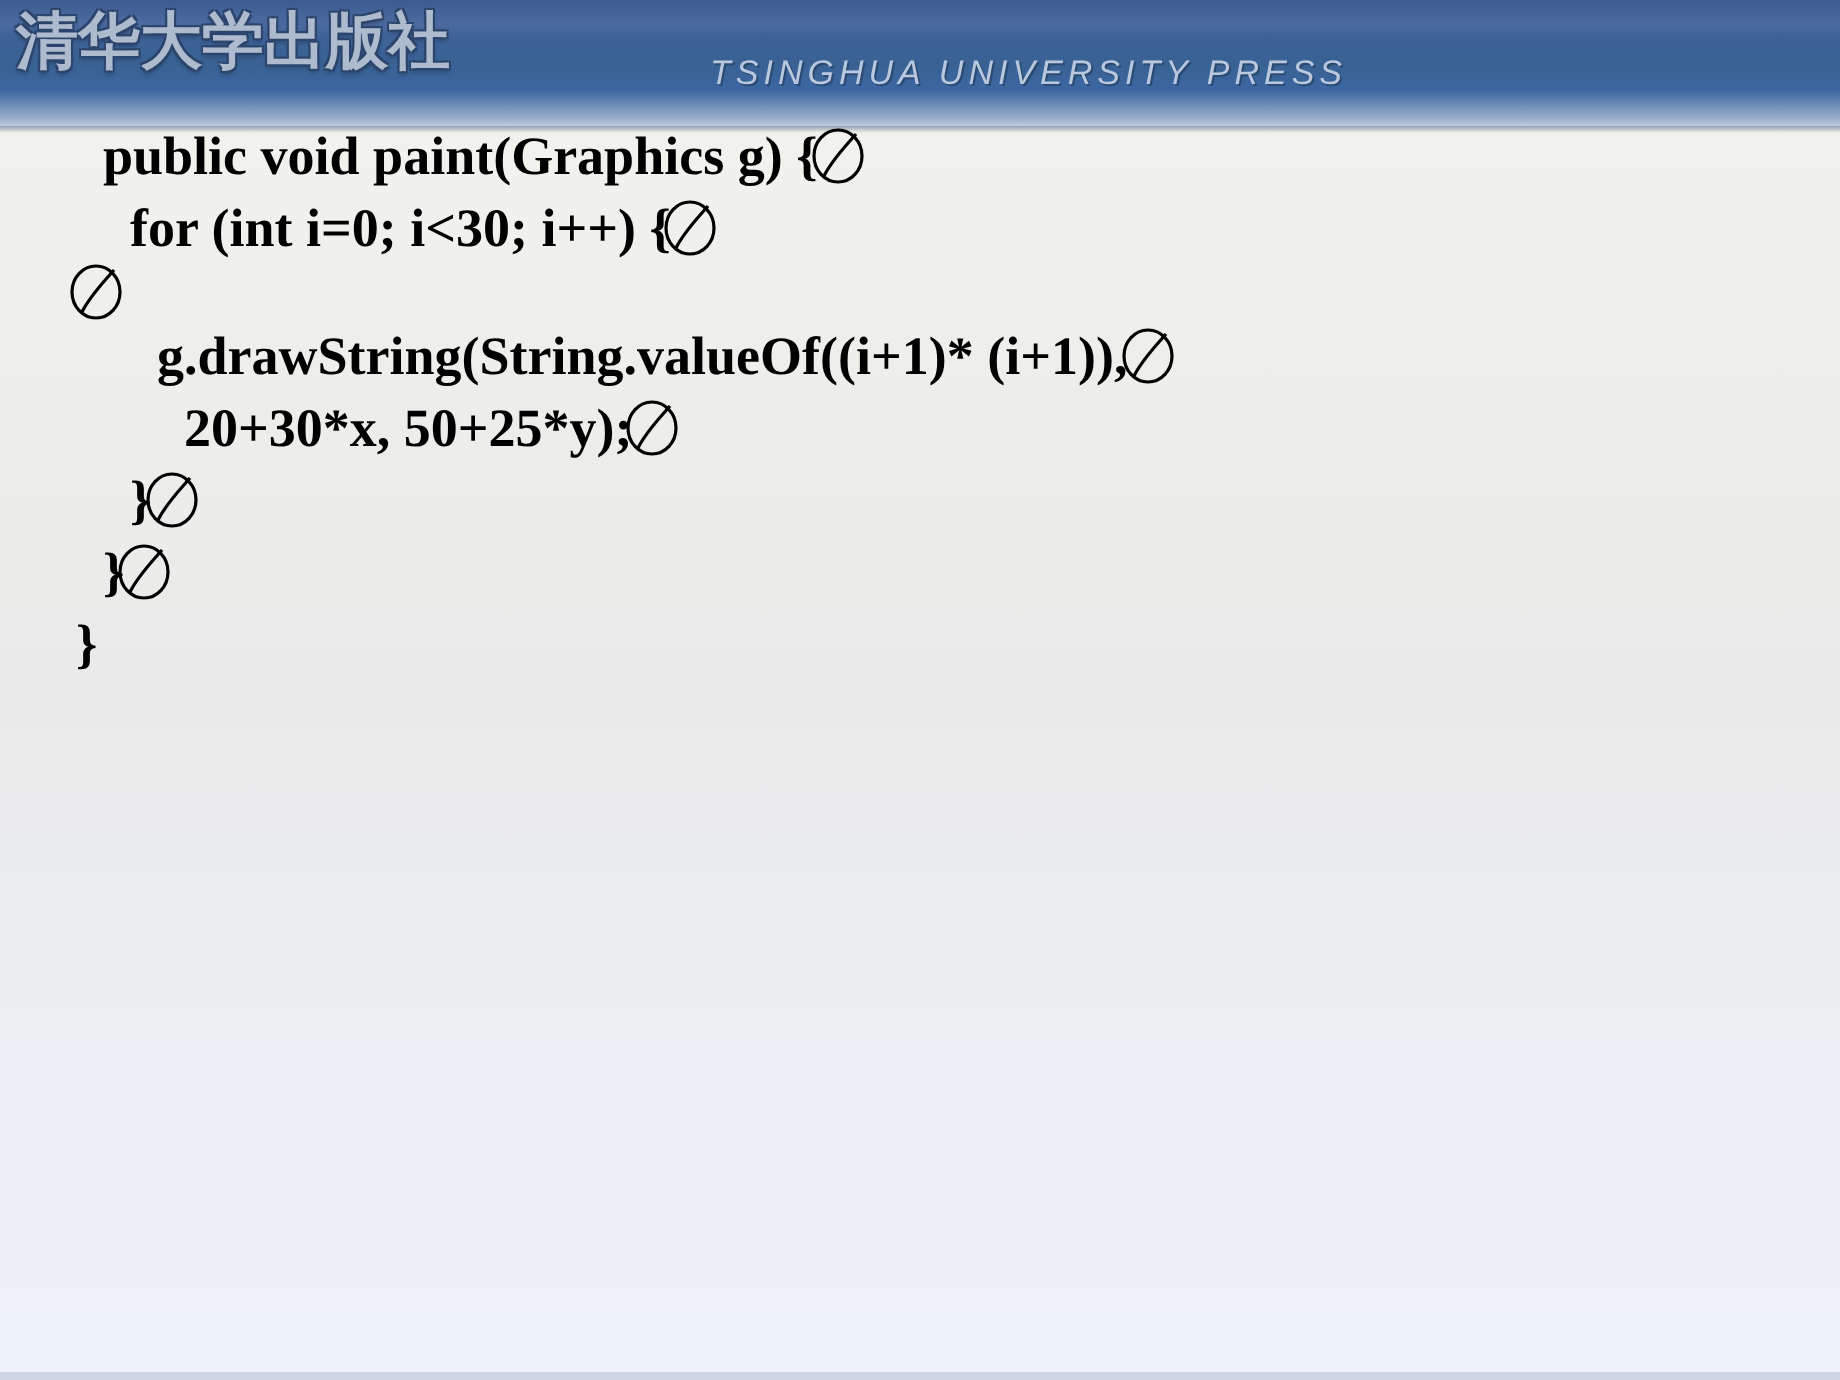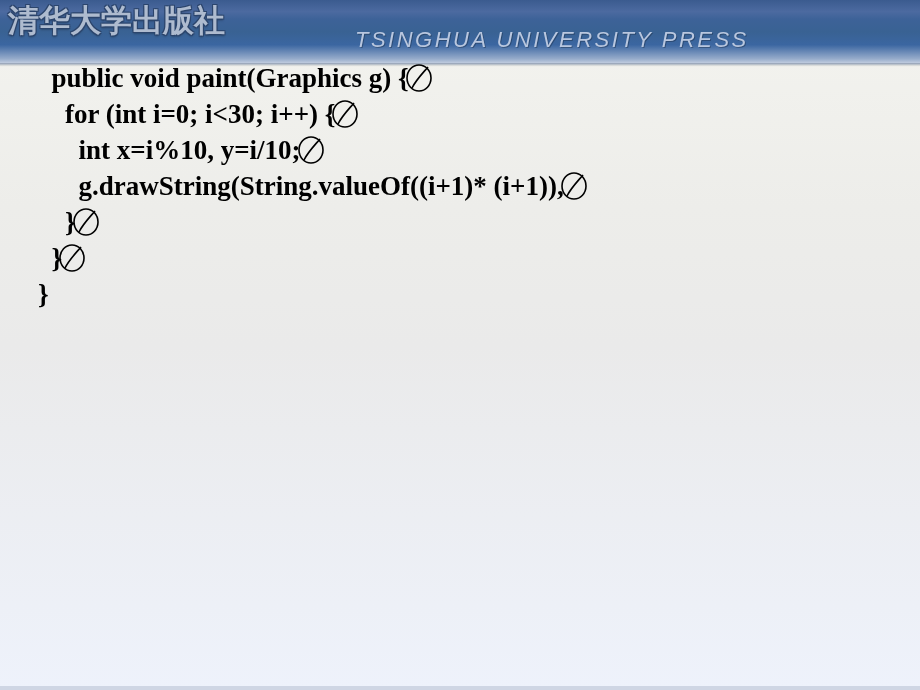--- a/index.html
+++ b/index.html
@@ -60,21 +60,21 @@
     white-space: nowrap;
   }
 
   .logo-en {
     position: absolute;
     left: 355px;
     top: 27px;
     font-family: "Arial Narrow", Arial, sans-serif;
     font-style: italic;
     letter-spacing: 2.5px;
-    font-size: 22px;
+    font-size: 17px;
     color: #b9c7df;
     text-shadow: 1px 1px 0 rgba(0,0,0,0.25);
     white-space: nowrap;
   }
 
   
   .code {
     position: absolute;
     left: 38px;
     top: 60px;
@@ -126,25 +126,29 @@
 
   <div class="code" id="code-block">
       <div class="code-line"><span>  public void paint(Graphics g) {</span><span class="annot"><svg viewBox="0 0 36 36">
             <ellipse cx="18" cy="18" rx="12" ry="13" fill="none" stroke="#000" stroke-width="1.6"></ellipse>
             <path d="M11 28 C 15 20, 21 14, 27 7" fill="none" stroke="#000" stroke-width="1.6"></path>
           </svg></span></div>
       <div class="code-line"><span>    for (int i=0; i&lt;30; i++) {</span><span class="annot"><svg viewBox="0 0 36 36">
             <ellipse cx="18" cy="18" rx="12" ry="13" fill="none" stroke="#000" stroke-width="1.6"></ellipse>
             <path d="M11 28 C 15 20, 21 14, 27 7" fill="none" stroke="#000" stroke-width="1.6"></path>
           </svg></span></div>
-      <div class="code-line"><span>      int x=i%10, y=i/10;</span><span class="annot"><svg viewBox="0 0 36 36">
+      <div class="code-line"><span class="annot"><svg viewBox="0 0 36 36">
             <ellipse cx="18" cy="18" rx="12" ry="13" fill="none" stroke="#000" stroke-width="1.6"></ellipse>
             <path d="M11 28 C 15 20, 21 14, 27 7" fill="none" stroke="#000" stroke-width="1.6"></path>
           </svg></span></div>
       <div class="code-line"><span>      g.drawString(String.valueOf((i+1)* (i+1)),</span><span class="annot"><svg viewBox="0 0 36 36">
+            <ellipse cx="18" cy="18" rx="12" ry="13" fill="none" stroke="#000" stroke-width="1.6"></ellipse>
+            <path d="M11 28 C 15 20, 21 14, 27 7" fill="none" stroke="#000" stroke-width="1.6"></path>
+          </svg></span></div>
+      <div class="code-line"><span>        20+30*x, 50+25*y);</span><span class="annot"><svg viewBox="0 0 36 36">
             <ellipse cx="18" cy="18" rx="12" ry="13" fill="none" stroke="#000" stroke-width="1.6"></ellipse>
             <path d="M11 28 C 15 20, 21 14, 27 7" fill="none" stroke="#000" stroke-width="1.6"></path>
           </svg></span></div>
       <div class="code-line"><span>    }</span><span class="annot"><svg viewBox="0 0 36 36">
             <ellipse cx="18" cy="18" rx="12" ry="13" fill="none" stroke="#000" stroke-width="1.6"></ellipse>
             <path d="M11 28 C 15 20, 21 14, 27 7" fill="none" stroke="#000" stroke-width="1.6"></path>
           </svg></span></div>
       <div class="code-line"><span>  }</span><span class="annot"><svg viewBox="0 0 36 36">
             <ellipse cx="18" cy="18" rx="12" ry="13" fill="none" stroke="#000" stroke-width="1.6"></ellipse>
             <path d="M11 28 C 15 20, 21 14, 27 7" fill="none" stroke="#000" stroke-width="1.6"></path>

